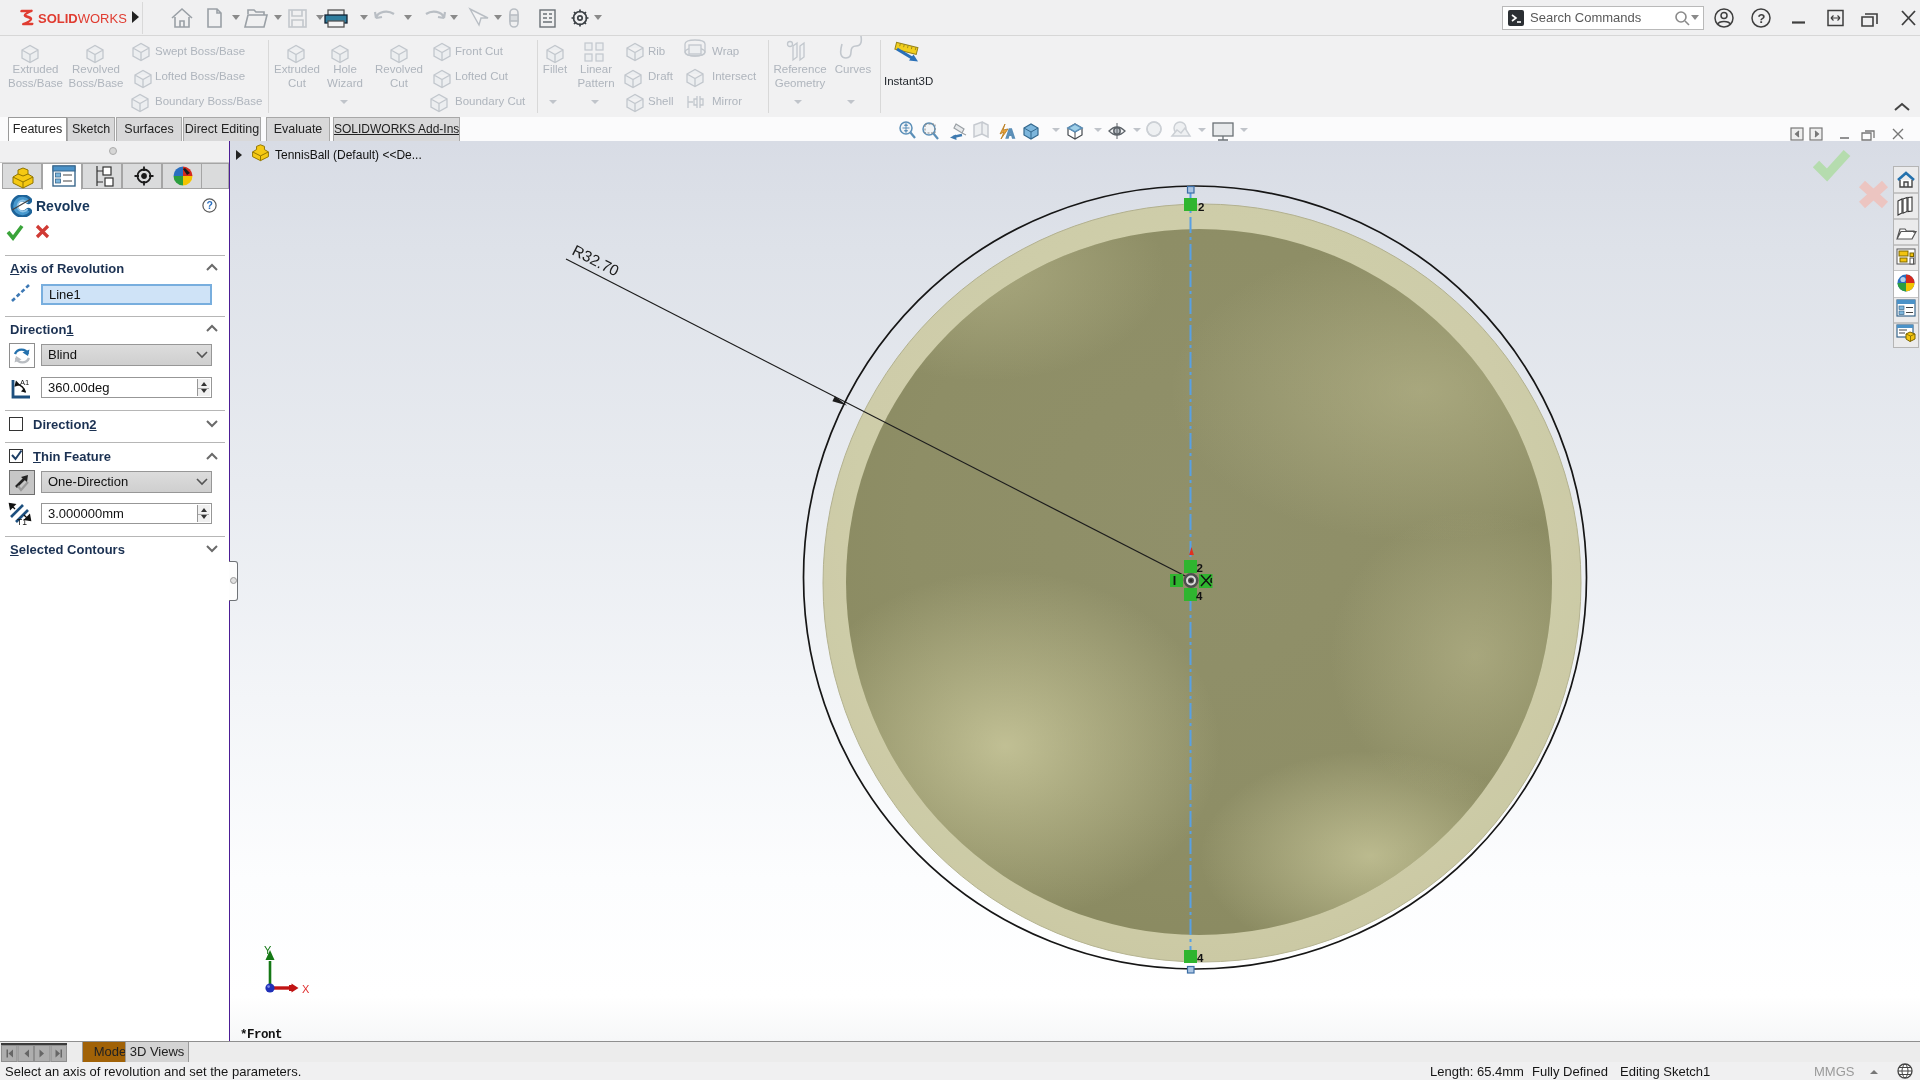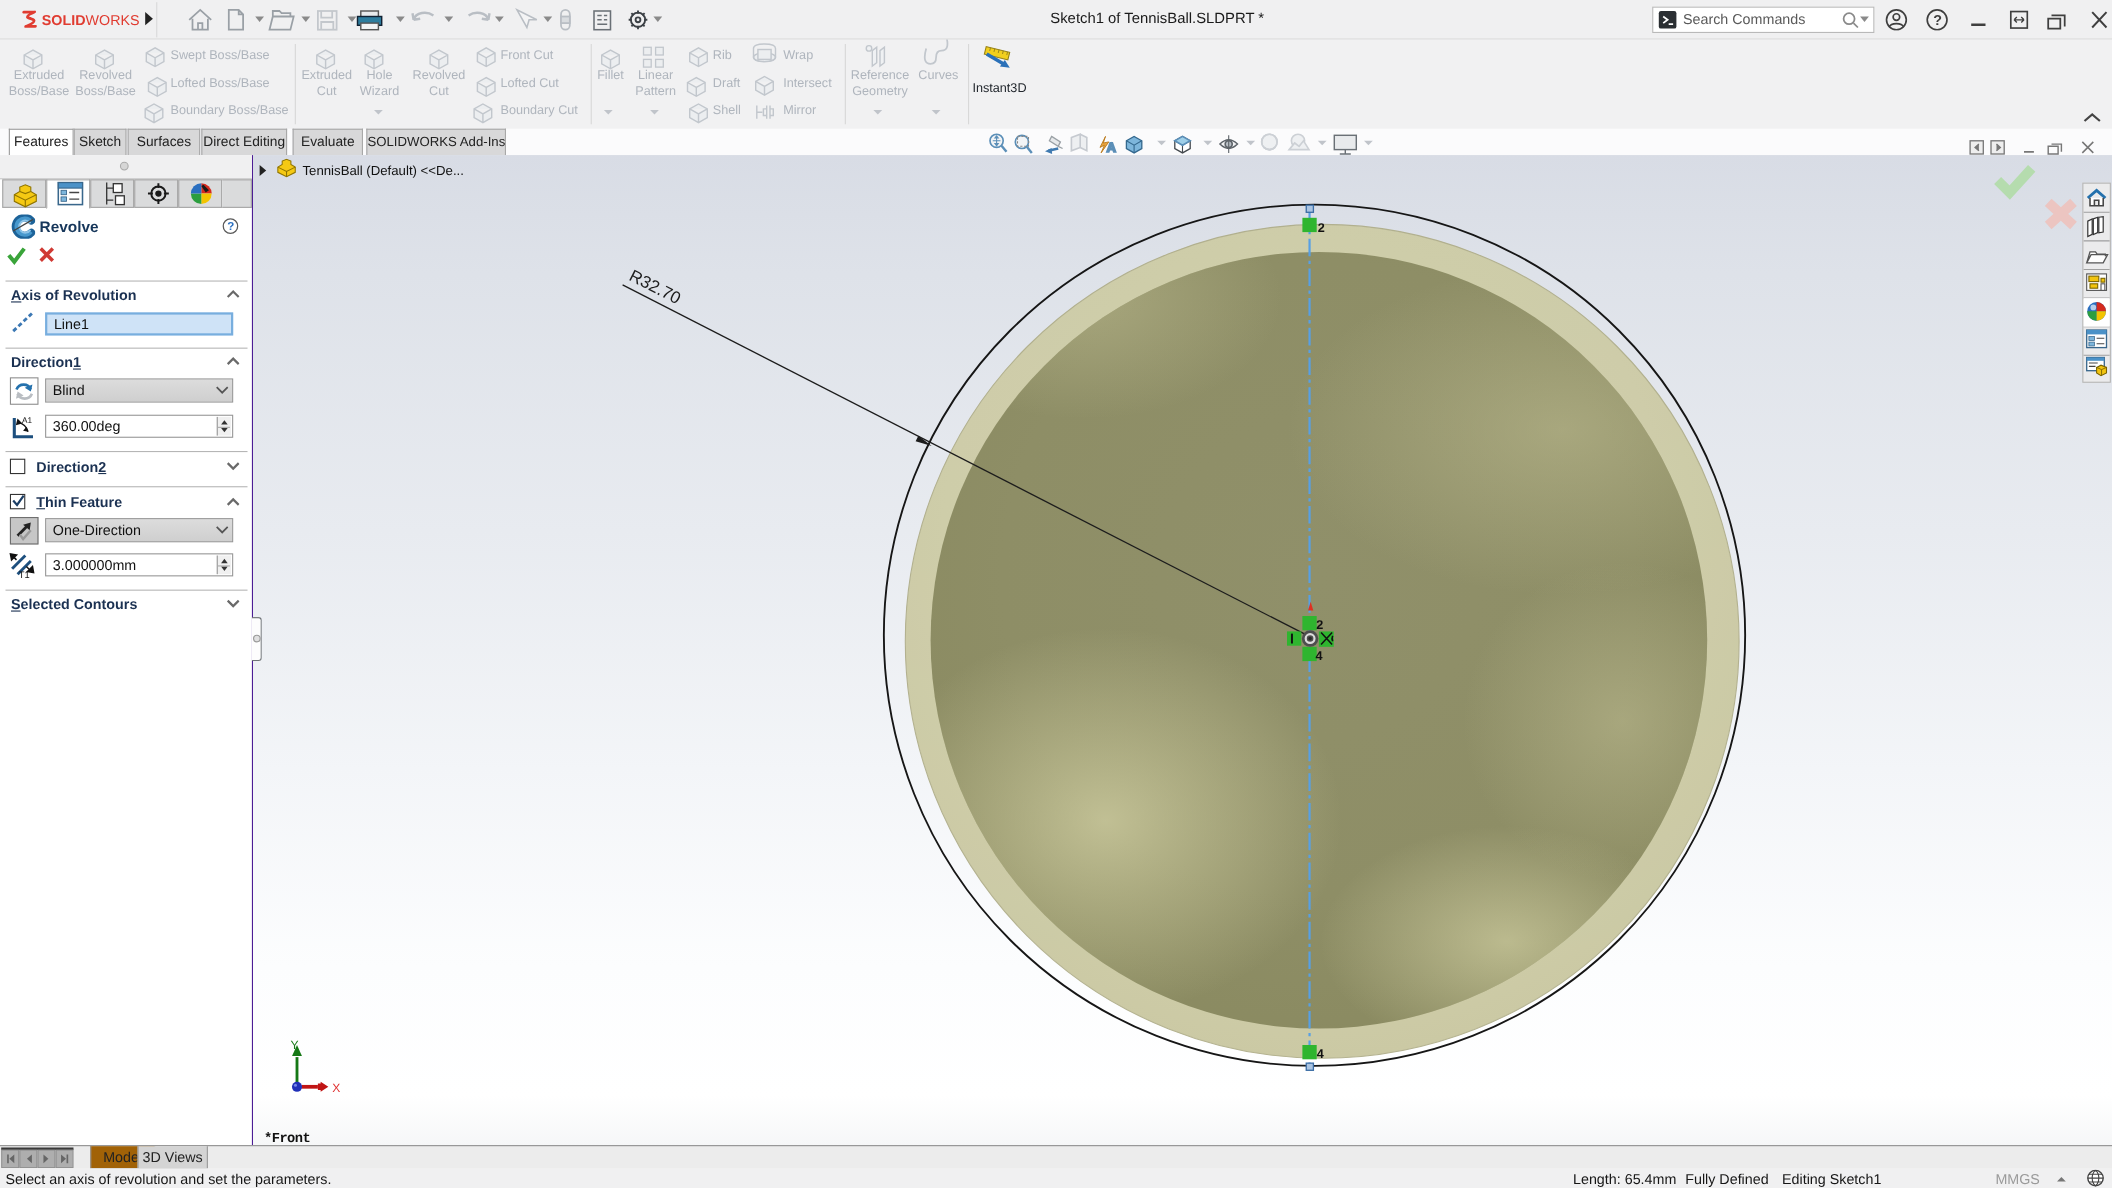--- a/index.html
+++ b/index.html
@@ -102,21 +102,20 @@
     </g>
   </svg>
   <div class="caret" style="left:232px;top:15px;"></div>
   <div class="caret" style="left:274px;top:15px;"></div>
   <div class="caret" style="left:316px;top:15px;"></div>
   <div class="caret" style="left:360px;top:15px;"></div>
   <div class="caret" style="left:404px;top:15px;"></div>
   <div class="caret" style="left:450px;top:15px;"></div>
   <div class="caret" style="left:494px;top:15px;"></div>
   <div class="caret" style="left:594px;top:15px;"></div>
-  <div class="abs" id="wintitle">Sketch1 of TennisBall.SLDPRT *</div>
 
   <div class="abs" id="searchbox">
     <div class="abs" style="left:5px;top:3px;width:16px;height:16px;background:#2b2f33;border-radius:2px;"></div>
     <svg class="abs" style="left:5px;top:3px;" width="16" height="16" viewBox="0 0 16 16">
         <path d="M4 5 L8 8 L4 11" stroke="#fff" stroke-width="1.6" fill="none"></path>
         <path d="M9 12 h4" stroke="#fff" stroke-width="1.6"></path>
       </svg>
     <span class="abs" style="left:27px;top:3px;font-size:13px;color:#595959;">Search Commands</span>
     <svg class="abs" style="left:170px;top:2px;" width="18" height="18" viewBox="0 0 18 18">
         <circle cx="8" cy="8" r="5" stroke="#8a8a8a" stroke-width="1.6" fill="none"></circle>
@@ -232,21 +231,21 @@
   <div class="rcaret" style="left:847px;top:64px;"></div>
 
   <div class="rlab rdark" style="left:884px;top:39px;">Instant3D</div>
 </div>
 <div class="abs" id="tabrow">
   <div class="rtab active" style="left:8px;width:59px;">Features</div>
   <div class="rtab" style="left:67px;width:48px;">Sketch</div>
   <div class="rtab" style="left:116px;width:66px;">Surfaces</div>
   <div class="rtab" style="left:183px;width:78px;">Direct Editing</div>
   <div class="rtab" style="left:266px;width:64px;">Evaluate</div>
-  <div class="rtab" style="left:333px;width:127px;font-size:12px;">SOLIDWORKS Add-Ins</div>
+  <div class="rtab" style="left:333px;width:127px;font-size:12px;text-decoration:underline;">SOLIDWORKS Add-Ins</div>
 
   <svg class="abs" style="left:896px;top:3px;" width="370" height="21" viewBox="0 0 370 21">
     <g fill="none" stroke="#5b8fb8" stroke-width="1.5">
       <circle cx="10" cy="8" r="6" fill="#f2f4f6"></circle>
         <path d="M14.5 12.5 L19 18" stroke-width="2.2"></path>
       <path d="M10 4.5 v7 M6.5 8 h7 M10 3.5 l-1.5 2 h3 Z M10 12.5 l-1.5 -2 h3 Z" stroke-width="1"></path>
       <circle cx="33" cy="9" r="6" fill="#f2f4f6"></circle>
         <path d="M37.5 13.5 L42 19" stroke-width="2.2"></path>
       <rect x="29" y="4" width="10" height="9" fill="none" stroke="#888" stroke-width="1" stroke-dasharray="2 1.5"></rect>
       <g transform="translate(52,2)">

